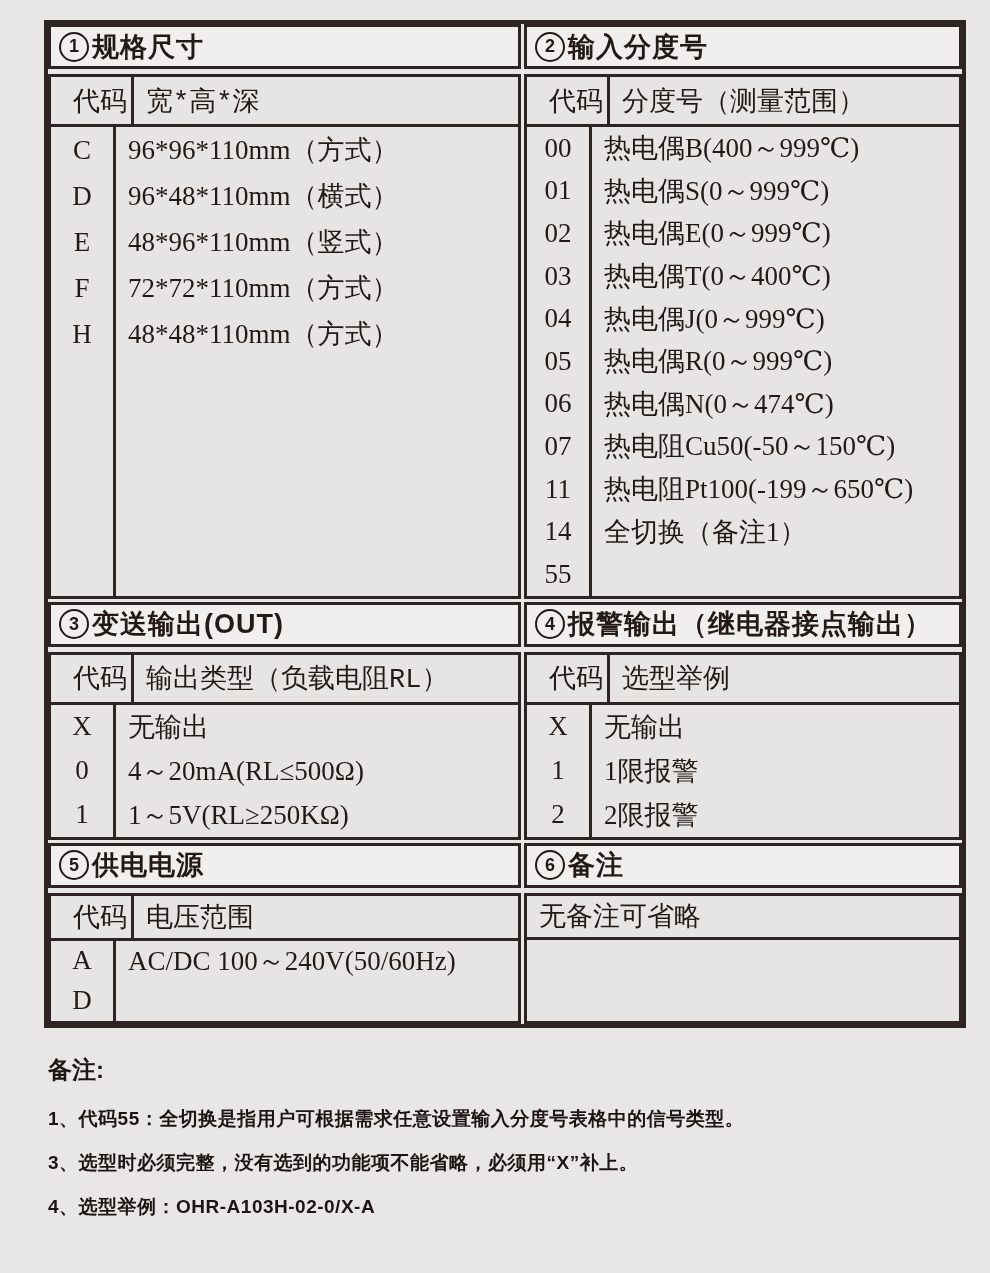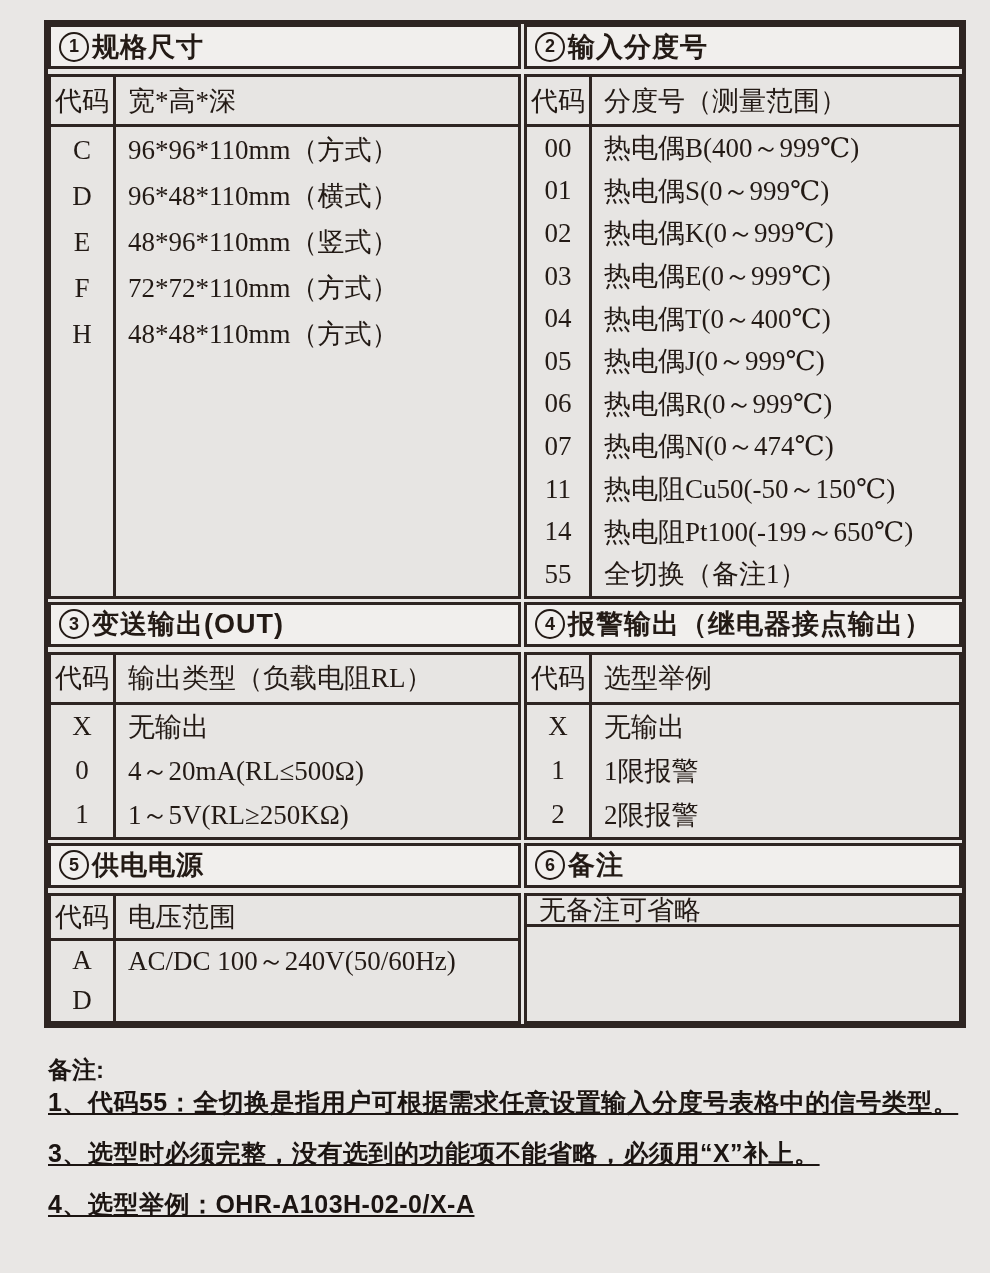--- a/index.html
+++ b/index.html
@@ -46,41 +46,41 @@
     display:flex;flex-direction:column;
     flex:1;
   }
   .b1 .sec-table{height:518px;}
   .b2 .sec-table{height:184px;}
   .b3 .sec-table{height:126px;}
   .thead{display:flex;border-bottom:3px solid #2e2522;flex:none;height:47px;}
   .b3 .thead{height:42px;}
   .code-w{width:62px;flex:none;border-right:3px solid #2e2522;
     display:flex;align-items:center;justify-content:center;}
-  .th{font-size:27px;}
-  .th-desc,.note-row{flex:1;display:flex;align-items:center;padding-left:12px;min-width:0;}
+  .th{font-size:27px;padding-left:18px;}
+  .th-desc,.note-row{flex:1;display:flex;align-items:center;padding-left:12px;min-width:0;font-family:Liberation Mono, monospace;}
   .tbody{flex:1;display:flex;min-height:0;}
   .codes{width:62px;flex:none;border-right:3px solid #2e2522;display:flex;flex-direction:column;}
   .descs{flex:1;display:flex;flex-direction:column;min-width:0;}
   .cell{height:var(--rh,43px);flex:none;display:flex;align-items:center;font-size:27px;white-space:nowrap;}
   .codes .cell{justify-content:center;}
   .descs .cell{padding-left:12px;}
   .b1 .left .tbody{--rh:46px;}
   .b1 .right .tbody{--rh:42.6px;}
   .b2 .tbody{--rh:44px;}
   .b3 .tbody{--rh:40px;}
-  .note-row{font-size:27px;border-bottom:3px solid #2e2522;height:31px;flex:none;box-sizing:border-box;}
+  .note-row{font-size:27px;border-bottom:3px solid #2e2522;height:44px;flex:none;box-sizing:border-box;}
   .filler{flex:1;}
   .notes{
     margin:26px 0 0 48px;
     font-family:"Liberation Sans","DejaVu Sans",sans-serif;
     font-weight:bold;color:#1c1512;
   }
-  .notes-head{font-size:24px;margin-bottom:0;}
-  .note-item{font-size:25px;margin-bottom:18px;letter-spacing:0.5px;white-space:nowrap;text-decoration:underline;}
+  .notes-head{font-size:24px;margin-bottom:20px;}
+  .note-item{font-size:19px;margin-bottom:18px;letter-spacing:0.5px;white-space:nowrap;}
 </style>
 </head>
 <body>
 
 <div class="outer">
 
   <div class="band b1">
     <section class="sec left">
       <div class="sec-title">
         <span class="circ">1</span>
@@ -134,21 +134,20 @@
               <div class="cell">06</div>
               <div class="cell">07</div>
               <div class="cell">11</div>
               <div class="cell">14</div>
               <div class="cell">55</div>
             </div>
           <div class="descs">
 
           <div class="cell">热电偶B(400～999℃)</div>
               <div class="cell">热电偶S(0～999℃)</div>
-              <div class="cell">热电偶K(0～999℃)</div>
               <div class="cell">热电偶E(0～999℃)</div>
               <div class="cell">热电偶T(0～400℃)</div>
               <div class="cell">热电偶J(0～999℃)</div>
               <div class="cell">热电偶R(0～999℃)</div>
               <div class="cell">热电偶N(0～474℃)</div>
               <div class="cell">热电阻Cu50(-50～150℃)</div>
               <div class="cell">热电阻Pt100(-199～650℃)</div>
               <div class="cell">全切换（备注1）</div>
             </div>
         </div>

